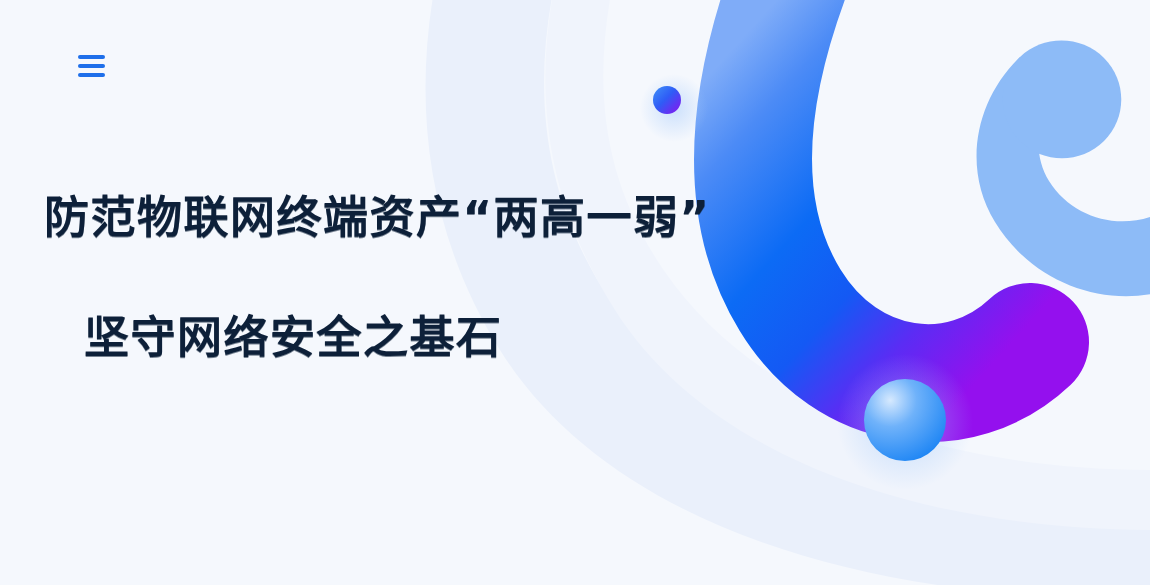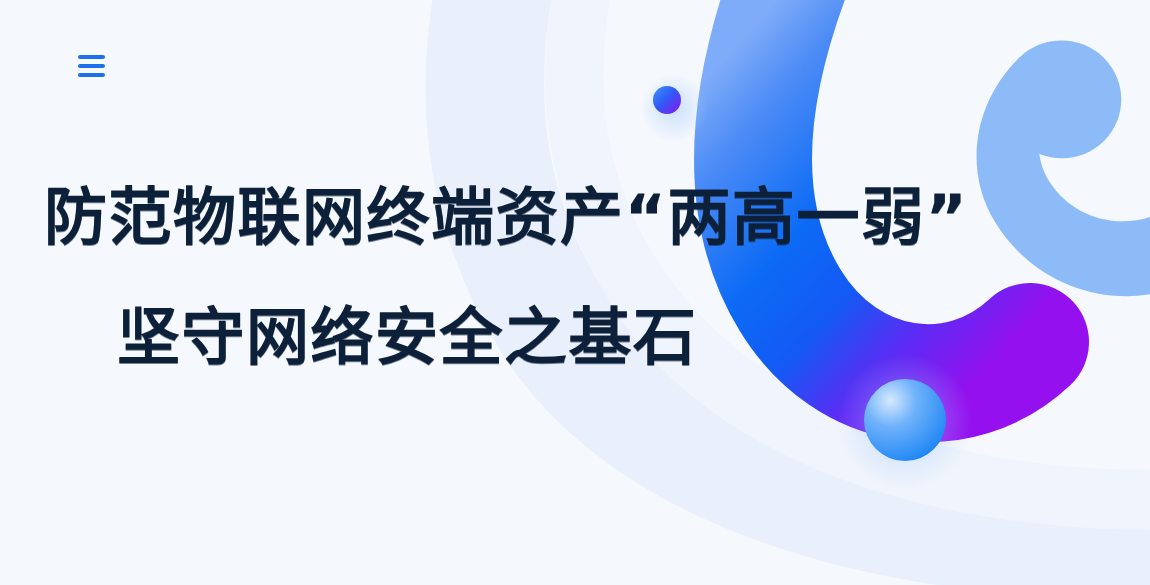--- a/index.html
+++ b/index.html
@@ -63,31 +63,31 @@
   #title-block {
     position: absolute;
     left: 0;
     top: 186px;
     width: 880px;
   }
   .title-line {
     color: #0D2039;
     font-family: "DejaVu Sans", "Liberation Sans", sans-serif;
     font-weight: 700;
-    font-size: 63px;
+    font-size: 45px;
     line-height: 64px;
     letter-spacing: 1.5px;
     white-space: nowrap;
     text-shadow: 0 1px 0 rgba(13,32,57,0.55);
   }
   #title-line-1 {
     margin-left: 44px;
   }
   #title-line-2 {
-    margin-left: 117px;
+    margin-left: 84px;
     margin-top: 56px;
   }
 </style>
 </head>
 <body>
 
 <div id="slide">
 
   <svg id="decor" viewBox="0 0 1150 585" width="1150" height="585" xmlns="http://www.w3.org/2000/svg" aria-hidden="true">
     <defs>

